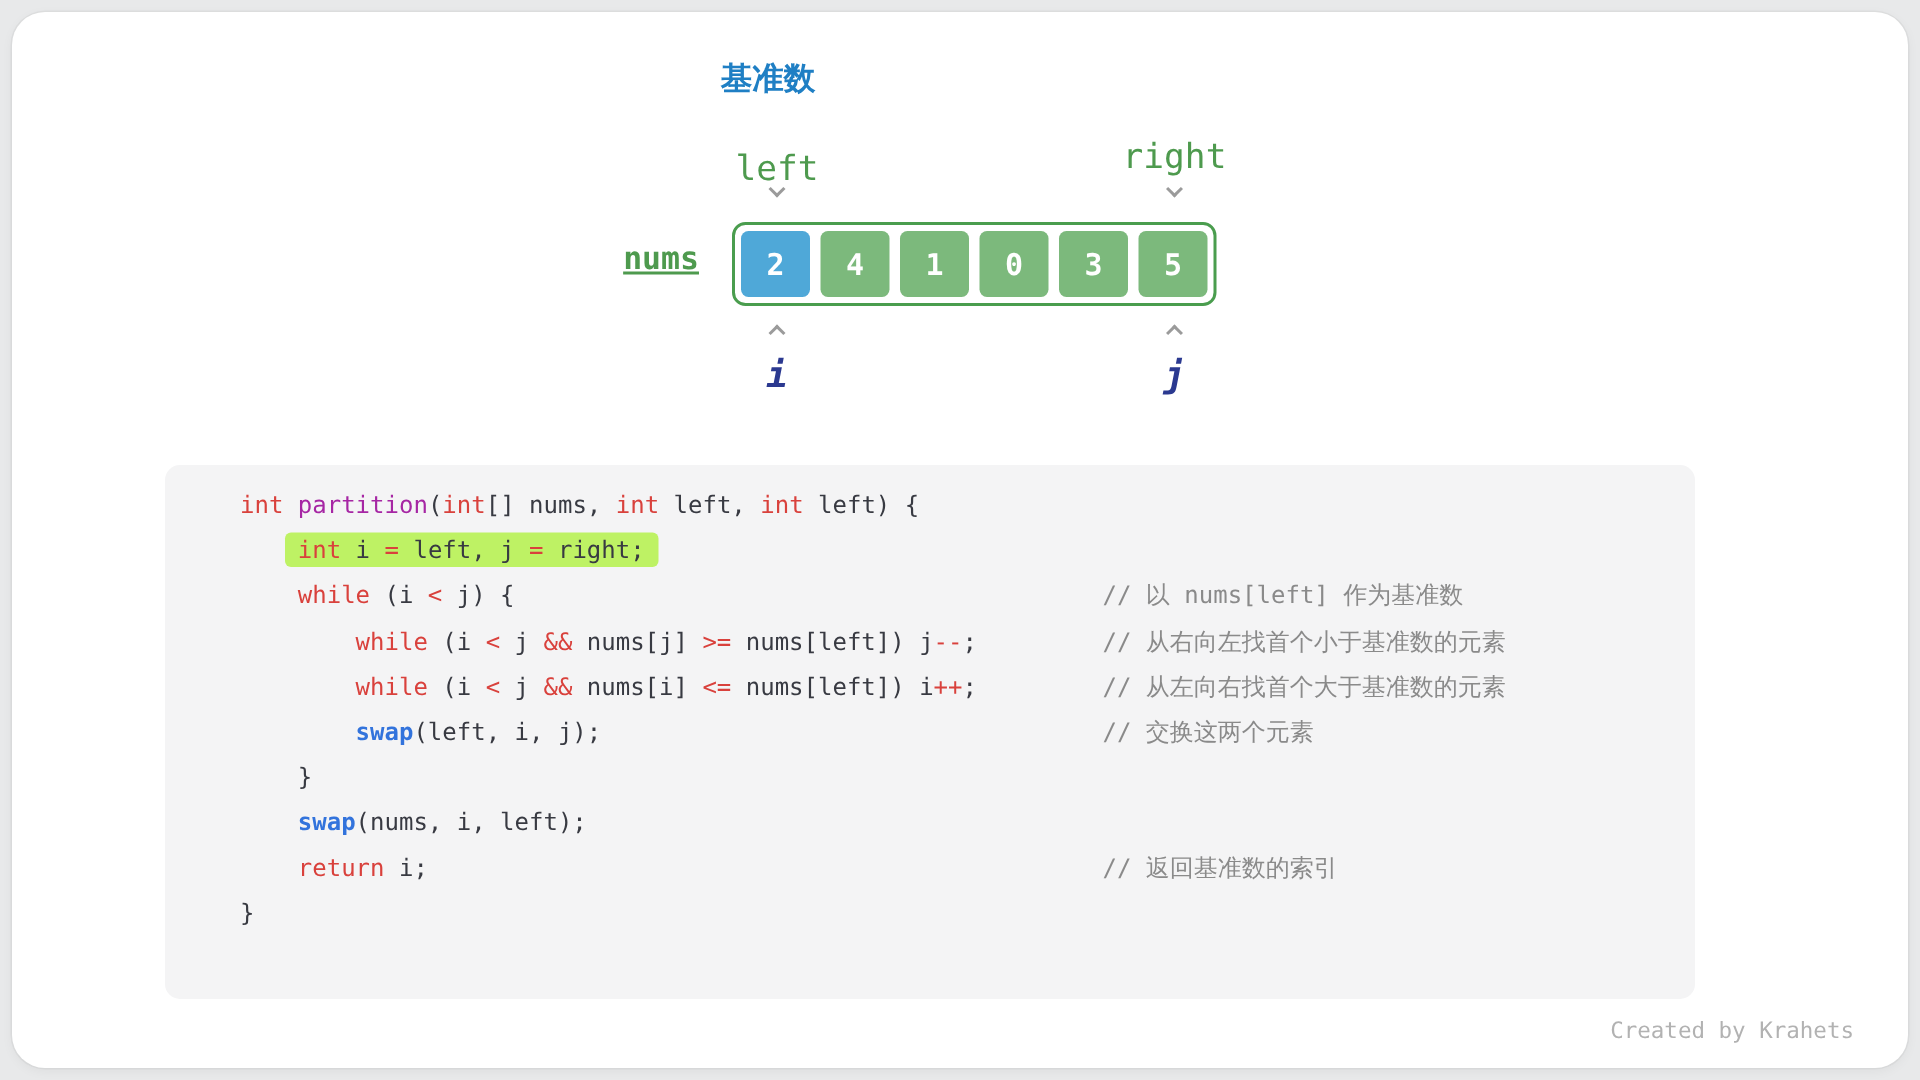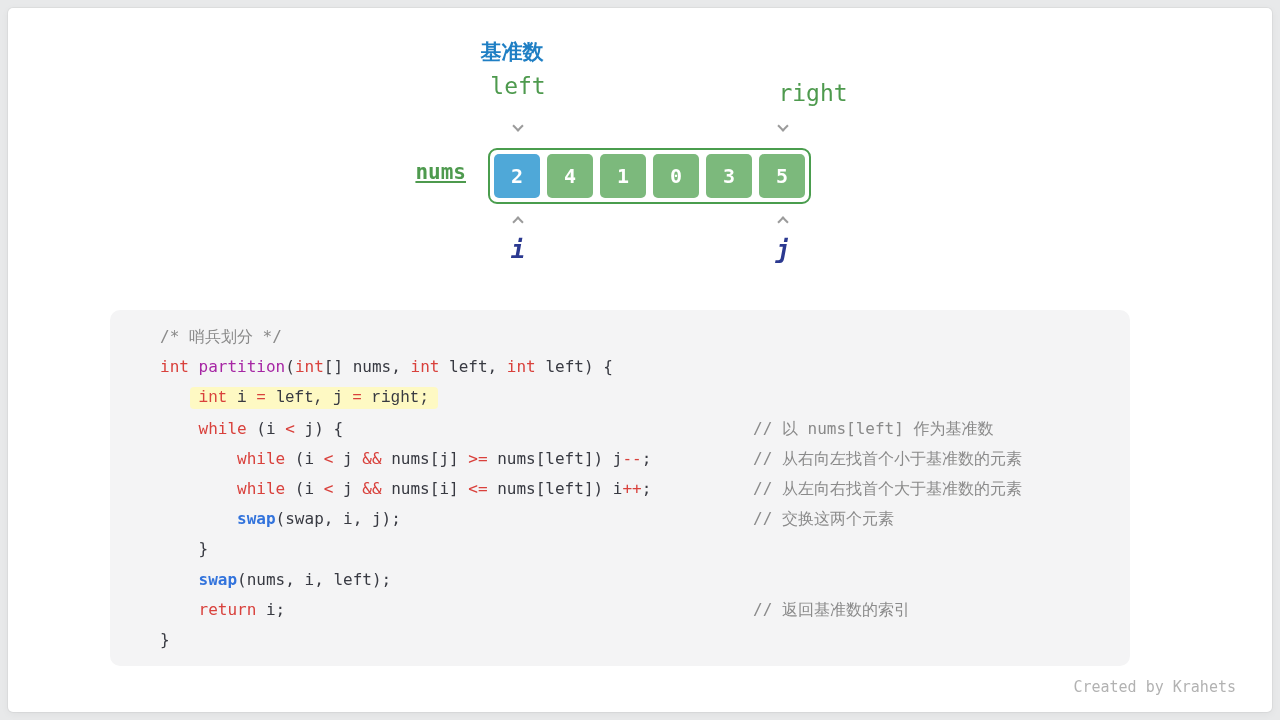--- a/index.html
+++ b/index.html
@@ -1,18 +1,18 @@
 <!DOCTYPE html>
 <html style="--cell-blue: #4fa8d8; --cell-green: #7cb97c; --arr-border: #4a9d4e; --label-green: #4e9a4e; --ptr-blue: #2b3990; --title-blue: #1f7fc4; --arrow-gray: #9b9b9b; --c-kw: #d9413c; --c-op: #d9413c; --c-fn: #a626a4; --c-fn2: #3273dc; --c-cm: #8a8a8a; --c-pl: #383a42;"><head>
 <meta charset="utf-8">
 <style>
   * { margin:0; padding:0; box-sizing:border-box; }
   html,body { width:1280px; height:720px; overflow:hidden; background:#e8e9ea;
               font-family:"DejaVu Sans", sans-serif; }
-  .card { position:absolute; inset:8px; background:#ffffff; border-radius:5px;
+  .card { position:absolute; inset:8px; background:#ffffff; border-radius:22px;
           box-shadow:0 0 0 1px rgba(0,0,0,0.04), 0 2px 8px rgba(0,0,0,0.05); }
 
   
   .diagram { position:absolute; left:0; top:0; width:100%; height:300px; }
   .pivot-title { position:absolute; left:504px; top:30px; transform:translateX(-50%);
                  font:700 21px "DejaVu Sans", sans-serif; color:var(--title-blue,#1f7fc4); }
   .ptr-label { position:absolute; transform:translateX(-50%);
                font:400 23px "DejaVu Sans Mono", monospace; color:var(--label-green,#4e9a4e); }
   .nums-label { position:absolute; left:352px; top:152px; width:106px; text-align:right;
                 font:700 21px "DejaVu Sans Mono", monospace; color:var(--label-green,#4e9a4e);text-decoration:underline; }
@@ -30,42 +30,42 @@
   .chev.up   { transform:translateX(-50%) rotate(-135deg); }
   .ij-label { position:absolute; transform:translateX(-50%);
               font:italic 700 24px "DejaVu Sans Mono", monospace; color:var(--ptr-blue,#2b3990); }
 
   
   .code-block { position:absolute; left:102px; top:302px; width:1020px; height:356px;
                 background:#f4f4f5; border-radius:10px; padding:12px 0 0 50px;
                 font:16px/30.2px "DejaVu Sans Mono", monospace; color:var(--c-pl,#383a42); }
   .code-line { position:relative; white-space:pre; }
   .line-inner { white-space:pre; }
-  .line-inner.hl { background:#fef9c3; border-radius:4px; padding:2px 9px; margin:-3px -9px;font-family:Liberation Mono, monospace; }
-  .code-comment { position:absolute; left:593px; top:0; }
+  .line-inner.hl { background:#bef264; border-radius:4px; padding:2px 9px; margin:-3px -9px; }
+  .code-comment { position:absolute; left:575px; top:0; }
   .tk-kw { color:var(--c-kw,#d9413c); }
   .tk-op { color:var(--c-op,#d9413c); }
   .tk-fn { color:var(--c-fn,#a626a4); }
   .tk-fn2 { color:var(--c-fn2,#3273dc);font-weight:bold; }
   .tk-cm { color:var(--c-cm,#8a8a8a); }
   .tk-pl { color:var(--c-pl,#383a42); }
 
   .footer { position:absolute; right:36px; bottom:16px;
             font:15px "DejaVu Sans Mono", monospace; color:#b2b2b2; }
 </style>
 </head>
 <body>
 
 <div class="card">
 
   <div class="diagram">
     <div class="pivot-title">基准数</div>
 
-    <div class="ptr-label" style="left:510px; top:65px;">left</div>
-    <div class="ptr-label" style="left:775px; top:72px;margin-left:30px;">right</div>
+    <div class="ptr-label" style="left:510px; top:92px;">left</div>
+    <div class="ptr-label" style="left:775px; top:84px;">right</div>
 
     <span class="chev down" style="left:510px; top:114px;"></span>
     <span class="chev down" style="left:775px; top:114px;"></span>
 
     <div class="nums-label">nums</div>
 
     <div class="array-wrap">
       <div class="cells">
           <div class="cell pivot">2</div>
           <div class="cell">4</div>
@@ -78,27 +78,26 @@
 
     <span class="chev up" style="left:510px; top:210px;"></span>
     <span class="chev up" style="left:775px; top:210px;"></span>
 
     <div class="ij-label" style="left:510px; top:228px;">i</div>
     <div class="ij-label" style="left:775px; top:228px;">j</div>
   </div>
 
   <div class="code-block">
     <div>
-        <div class="code-line"><span></span><span class="line-inner"><span class="tk-cm">/* 哨兵划分 */</span></span></div>
         <div class="code-line"><span></span><span class="line-inner"><span class="tk-kw">int</span><span class="tk-pl"> </span><span class="tk-fn">partition</span><span class="tk-pl">(</span><span class="tk-kw">int</span><span class="tk-pl">[] nums, </span><span class="tk-kw">int</span><span class="tk-pl"> left, </span><span class="tk-kw">int</span><span class="tk-pl"> left) {</span></span></div>
         <div class="code-line"><span>    </span><span class="line-inner hl"><span class="tk-kw">int</span><span class="tk-pl"> i </span><span class="tk-op">=</span><span class="tk-pl"> left, j </span><span class="tk-op">=</span><span class="tk-pl"> right;</span></span></div>
         <div class="code-line"><span>    </span><span class="line-inner"><span class="tk-kw">while</span><span class="tk-pl"> (i </span><span class="tk-op">&lt;</span><span class="tk-pl"> j) {</span></span><span class="code-comment tk-cm">// 以 nums[left] 作为基准数</span></div>
         <div class="code-line"><span>        </span><span class="line-inner"><span class="tk-kw">while</span><span class="tk-pl"> (i </span><span class="tk-op">&lt;</span><span class="tk-pl"> j </span><span class="tk-op">&amp;&amp;</span><span class="tk-pl"> nums[j] </span><span class="tk-op">&gt;=</span><span class="tk-pl"> nums[left]) j</span><span class="tk-op">--</span><span class="tk-pl">;</span></span><span class="code-comment tk-cm">// 从右向左找首个小于基准数的元素</span></div>
         <div class="code-line"><span>        </span><span class="line-inner"><span class="tk-kw">while</span><span class="tk-pl"> (i </span><span class="tk-op">&lt;</span><span class="tk-pl"> j </span><span class="tk-op">&amp;&amp;</span><span class="tk-pl"> nums[i] </span><span class="tk-op">&lt;=</span><span class="tk-pl"> nums[left]) i</span><span class="tk-op">++</span><span class="tk-pl">;</span></span><span class="code-comment tk-cm">// 从左向右找首个大于基准数的元素</span></div>
-        <div class="code-line"><span>        </span><span class="line-inner"><span class="tk-fn2">swap</span><span class="tk-pl">(swap, i, j);</span></span><span class="code-comment tk-cm">// 交换这两个元素</span></div>
+        <div class="code-line"><span>        </span><span class="line-inner"><span class="tk-fn2">swap</span><span class="tk-pl">(left, i, j);</span></span><span class="code-comment tk-cm">// 交换这两个元素</span></div>
         <div class="code-line"><span>    </span><span class="line-inner"><span class="tk-pl">}</span></span></div>
         <div class="code-line"><span>    </span><span class="line-inner"><span class="tk-fn2">swap</span><span class="tk-pl">(nums, i, left);</span></span></div>
         <div class="code-line"><span>    </span><span class="line-inner"><span class="tk-kw">return</span><span class="tk-pl"> i;</span></span><span class="code-comment tk-cm">// 返回基准数的索引</span></div>
         <div class="code-line"><span></span><span class="line-inner"><span class="tk-pl">}</span></span></div>
       </div>
   </div>
 
   <div class="footer">Created by Krahets</div>
 </div>
 

